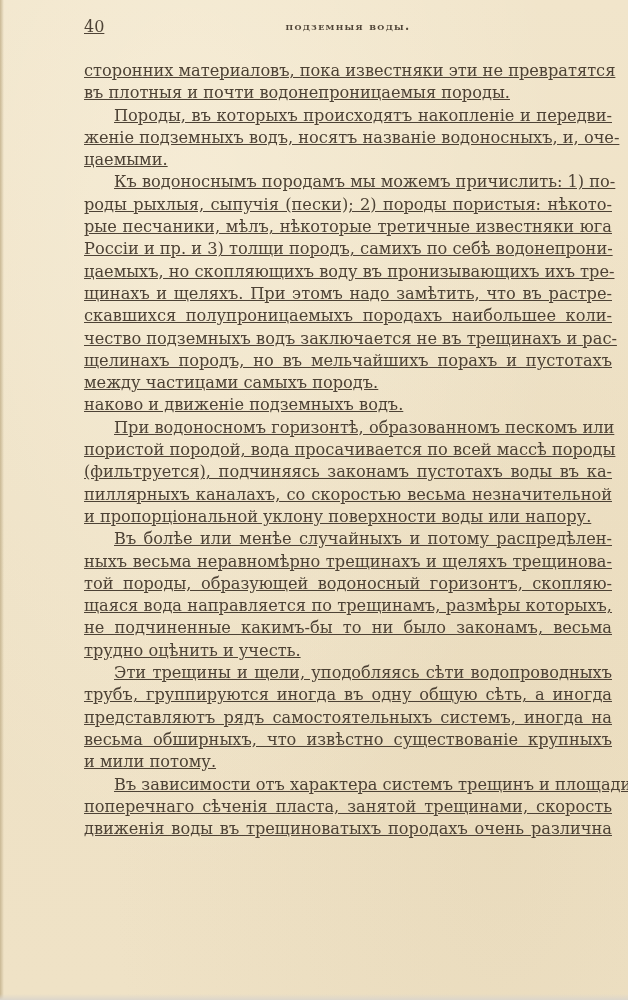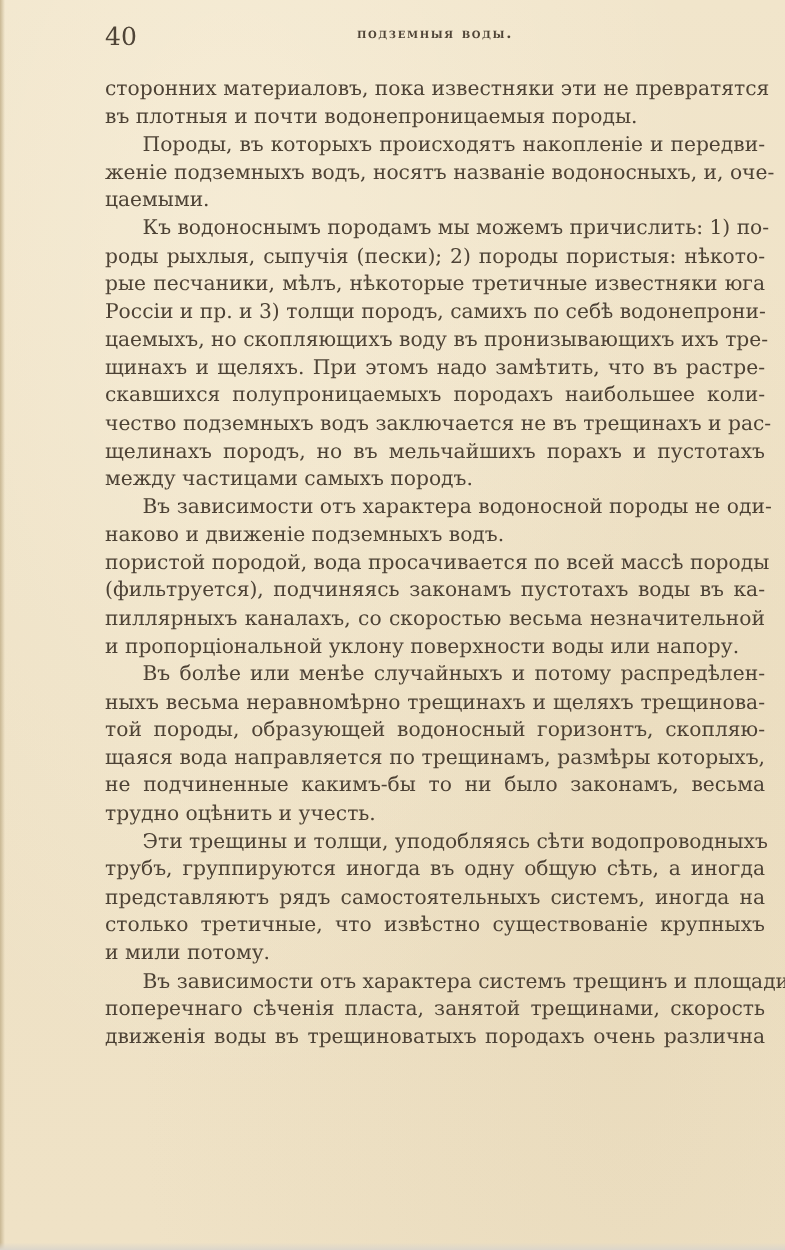--- a/index.html
+++ b/index.html
@@ -45,21 +45,22 @@
       top: 17px;
       width: 528px;
       height: 22px;
       font-size: 15px;
       color: #4f4437;
     }
     .page-number {
       position: absolute;
       left: 0;
       top: 0;
-      font-size: 20px;
+      font-size: 16px;
+      text-decoration: underline;
     }
     .head-title {
       position: absolute;
       left: 0;
       right: 0;
       top: 2px;
       text-align: center;
       font-size: 12px;
       letter-spacing: 1.3px;
       text-transform: lowercase;
@@ -68,20 +69,21 @@
     }
     .text-block {
       position: absolute;
       left: 84px;
       top: 60px;
       width: 528px;
       font-size: 16.2px;
       line-height: 22.3px;
       text-align: justify;
       color: #4d4235;
+      text-decoration: underline;
     }
     .line {
       display: block;
       white-space: nowrap;
       text-align-last: justify;
       text-align: justify;
       height: 22.3px;
       overflow: visible;
       word-spacing: 0;
     }
@@ -124,42 +126,42 @@
         <span class="line">рые песчаники, мѣлъ, нѣкоторые третичные известняки юга</span>
         <span class="line">Россіи и пр. и 3) толщи породъ, самихъ по себѣ водонепрони-</span>
         <span class="line">цаемыхъ, но скопляющихъ воду въ пронизывающихъ ихъ тре-</span>
         <span class="line">щинахъ и щеляхъ. При этомъ надо замѣтить, что въ растре-</span>
         <span class="line">скавшихся полупроницаемыхъ породахъ наибольшее коли-</span>
         <span class="line">чество подземныхъ водъ заключается не въ трещинахъ и рас-</span>
         <span class="line">щелинахъ породъ, но въ мельчайшихъ порахъ и пустотахъ</span>
         <span class="line last">между частицами самыхъ породъ.</span>
       </div>
       <div class="para">
-        <span class="line indent">Въ зависимости отъ характера водоносной породы не оди-</span>
         <span class="line last">наково и движеніе подземныхъ водъ.</span>
       </div>
       <div class="para">
+        <span class="line indent">При водоносномъ горизонтѣ, образованномъ пескомъ или</span>
         <span class="line">пористой породой, вода просачивается по всей массѣ породы</span>
         <span class="line">(фильтруется), подчиняясь законамъ пустотахъ воды въ ка-</span>
         <span class="line">пиллярныхъ каналахъ, со скоростью весьма незначительной</span>
         <span class="line last">и пропорціональной уклону поверхности воды или напору.</span>
       </div>
       <div class="para">
         <span class="line indent">Въ болѣе или менѣе случайныхъ и потому распредѣлен-</span>
         <span class="line">ныхъ весьма неравномѣрно трещинахъ и щеляхъ трещинова-</span>
         <span class="line">той породы, образующей водоносный горизонтъ, скопляю-</span>
         <span class="line">щаяся вода направляется по трещинамъ, размѣры которыхъ,</span>
         <span class="line">не подчиненные какимъ-бы то ни было законамъ, весьма</span>
         <span class="line last">трудно оцѣнить и учесть.</span>
       </div>
       <div class="para">
-        <span class="line indent">Эти трещины и толщи, уподобляясь сѣти водопроводныхъ</span>
+        <span class="line indent">Эти трещины и щели, уподобляясь сѣти водопроводныхъ</span>
         <span class="line">трубъ, группируются иногда въ одну общую сѣть, а иногда</span>
         <span class="line">представляютъ рядъ самостоятельныхъ системъ, иногда на</span>
-        <span class="line">столько третичные, что извѣстно существованіе крупныхъ</span>
+        <span class="line">весьма обширныхъ, что извѣстно существованіе крупныхъ</span>
         <span class="line last">и мили потому.</span>
       </div>
       <div class="para">
         <span class="line indent">Въ зависимости отъ характера системъ трещинъ и площади</span>
         <span class="line">поперечнаго сѣченія пласта, занятой трещинами, скорость</span>
         <span class="line">движенія воды въ трещиноватыхъ породахъ очень различна</span>
       </div>
     </div>
 </div>
 

